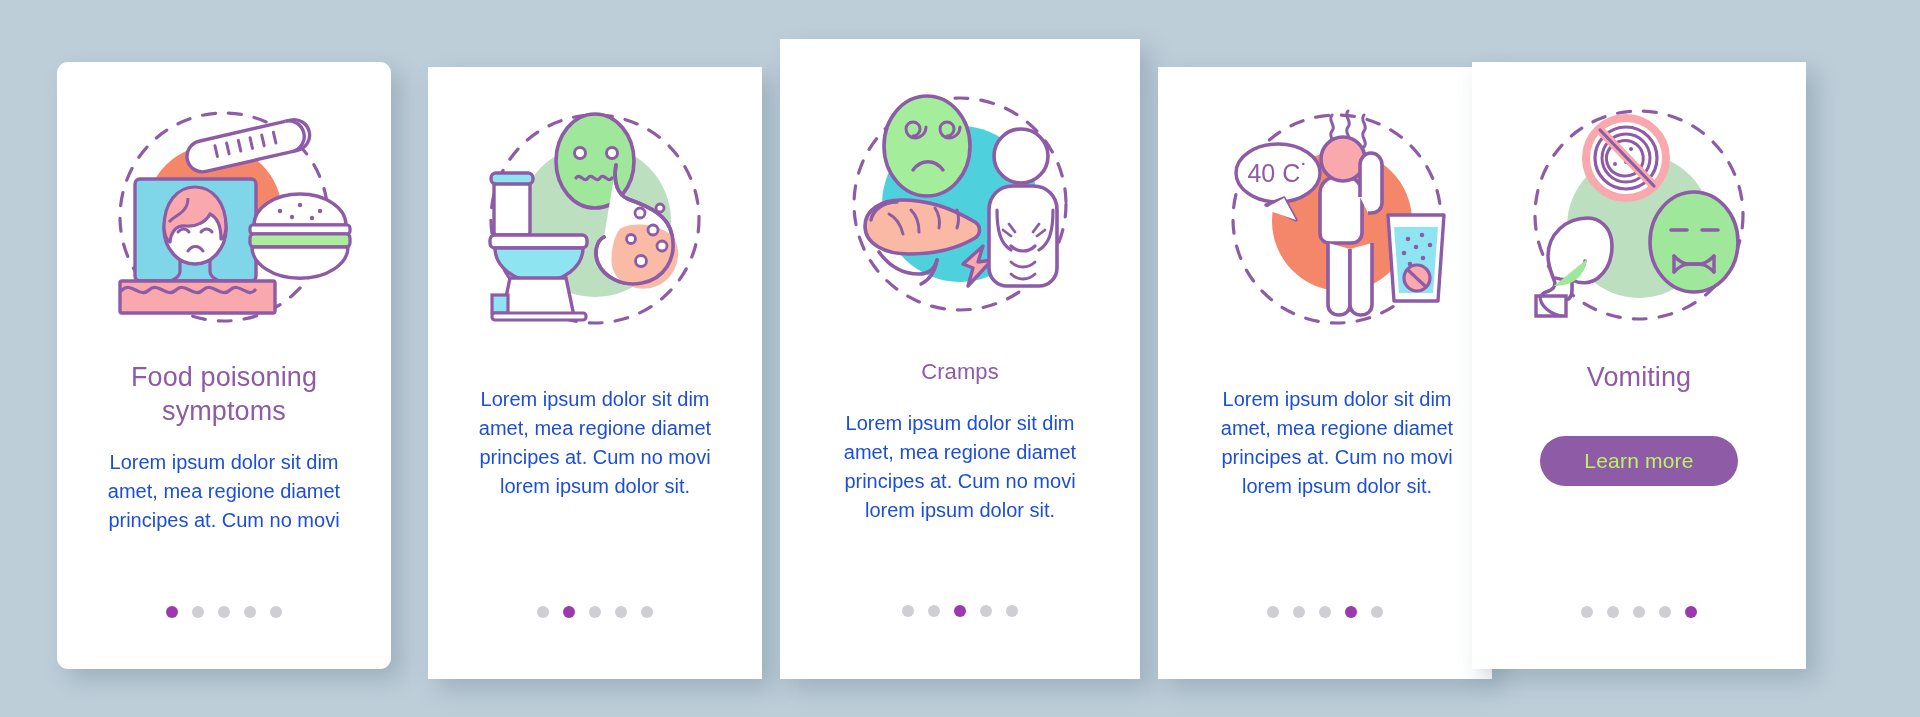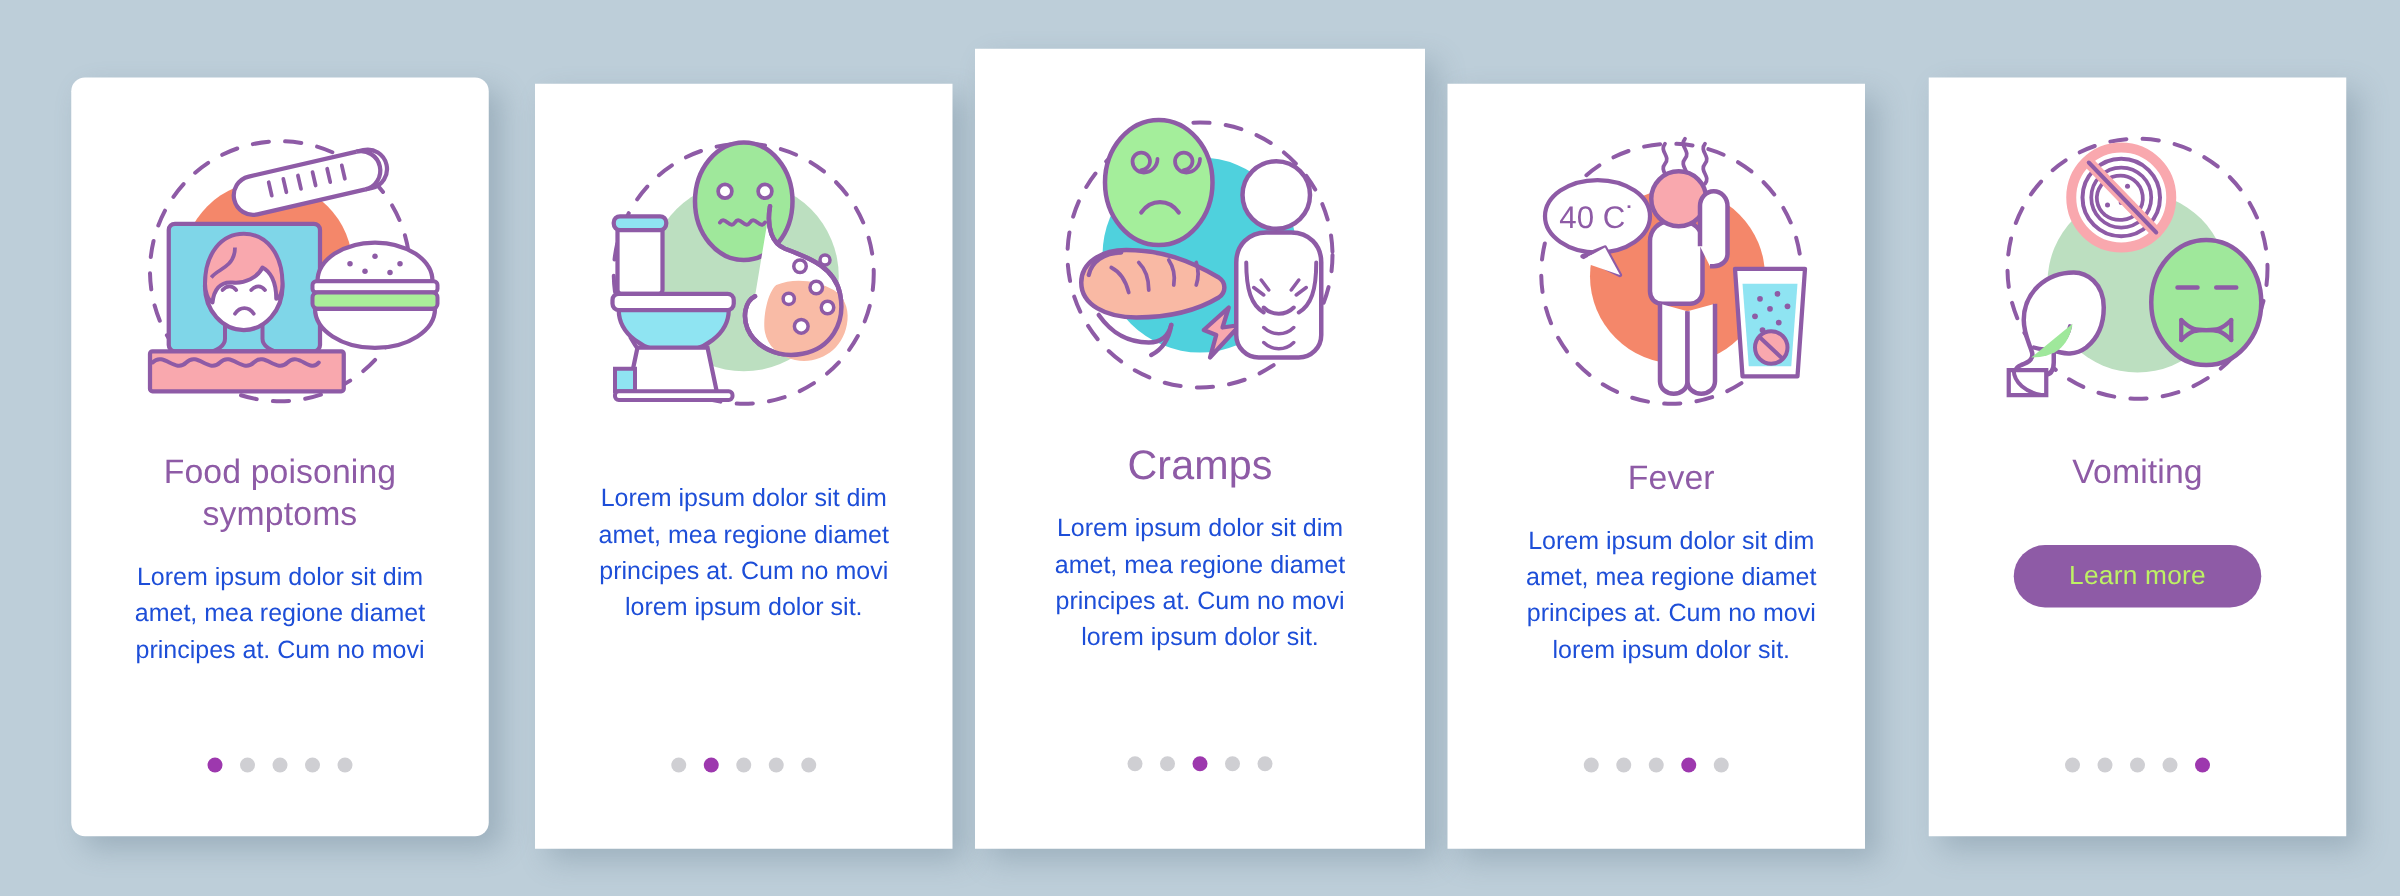--- a/index.html
+++ b/index.html
@@ -27,21 +27,21 @@
     flex-direction: column;
     align-items: center;
     box-sizing: border-box;
   }
 
   
   .card-1 { left: 57px;   top: 62px;  width: 334px; height: 607px; border-radius: 11px; }
   .card-2 { left: 428px;  top: 67px;  width: 334px; height: 612px; }
   .card-3 { left: 780px;  top: 39px;  width: 360px; height: 640px; }
   .card-4 { left: 1158px; top: 67px;  width: 334px; height: 612px; padding-left: 24px; }
-  .card-5 { left: 1543px; top: 62px;  width: 334px; height: 607px; }
+  .card-5 { left: 1472px; top: 62px;  width: 334px; height: 607px; }
 
   .illus-wrap {
     width: 100%;
     display: flex;
     justify-content: center;
     align-items: center;
   }
   .illus {
     display: block;
   }
@@ -50,21 +50,21 @@
     color: #8e5ba6;
     font-size: 27px;
     line-height: 34px;
     text-align: center;
     font-weight: 400;
     letter-spacing: 0.1px;
     padding: 0 14px;
     box-sizing: border-box;
     width: 100%;
   }
-  .card-3 .card-title { font-size: 33px; }
+  .card-3 .card-title { font-size: 22px; }
 
   .card-body {
     color: #1d4ed8;
     font-size: 20px;
     line-height: 29px;
     text-align: center;
     font-weight: 400;
     padding: 0 26px;
     box-sizing: border-box;
     width: 100%;
@@ -303,23 +303,20 @@
         <circle cx="218" cy="142" r="2.3" fill="#8e5ba6"></circle>
         <circle cx="192" cy="150" r="2.3" fill="#8e5ba6"></circle>
         <circle cx="211" cy="155" r="2.3" fill="#8e5ba6"></circle>
         <circle cx="198" cy="161" r="2.3" fill="#8e5ba6"></circle>
         <circle cx="205" cy="175" r="13" fill="#f9a8ae" stroke="#8e5ba6" stroke-width="3.2"></circle>
         <path d="M196 167l17 16" stroke="#8e5ba6" stroke-width="3.2" stroke-linecap="round"></path>
       </svg>
     </div>
 
     <div class="spacer-title"></div>
-    <div class="card-title">
-      <span class="ln">Fever</span>
-    </div>
 
     <div class="spacer-body"></div>
     <div class="card-body">
       <span class="ln">Lorem ipsum dolor sit dim</span>
       <span class="ln">amet, mea regione diamet</span>
       <span class="ln">principes at. Cum no movi</span>
       <span class="ln">lorem ipsum dolor sit.</span>
     </div>
 
     <div class="dots" style="top:539px;">

